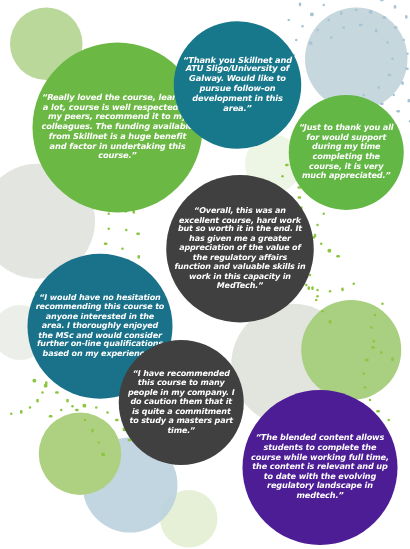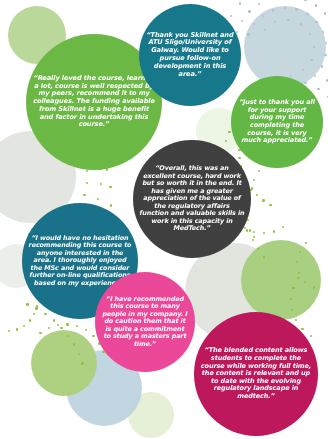--- a/index.html
+++ b/index.html
@@ -41,21 +41,21 @@
   }
   .bubble span{
     display:block;
     width:100%;
     padding:0 6px;
     box-sizing:border-box;
   }
 
   
   #b-really{ left:26px;  top:34px;  width:136px; height:136px; font-size:6.6px; z-index:6; }
-  #b-thank{  left:139px; top:4px;  width:102px; height:102px; font-size:6.6px; z-index:7; }
+  #b-thank{  left:139px; top:17px;  width:102px; height:102px; font-size:6.6px; z-index:7; }
   #b-just{   left:231px; top:76px;  width:92px;  height:92px;  font-size:6.5px; z-index:6; }
   #b-overall{left:133px; top:140px; width:118px; height:118px; font-size:6.4px; z-index:7; }
   #b-hesit{  left:22px;  top:203px; width:116px; height:116px; font-size:6.4px; z-index:6; }
   #b-have{   left:95px;  top:272px; width:100px; height:100px; font-size:6.4px; z-index:8; }
   #b-blend{  left:194px; top:312px; width:124px; height:124px; font-size:6.5px; z-index:7; }
 </style>
 </head>
 <body>
 
 <div id="stage">
@@ -256,32 +256,32 @@
 
   <div class="bubble" id="b-really" style="background:#6cb844;">
     <span>“Really loved the course, learned a lot, course is well respected by my peers, recommend it to my colleagues. The funding available from Skillnet is a huge benefit and factor in undertaking this course.”</span>
   </div>
 
   <div class="bubble" id="b-thank" style="background:#17788c;">
     <span>“Thank you Skillnet and ATU Sligo/University of Galway. Would like to pursue follow-on development in this area.”</span>
   </div>
 
   <div class="bubble" id="b-just" style="background:#62b745;">
-    <span>“Just to thank you all for your support during my time completing the course, it is very much appreciated.”</span>
+    <span>“Just to thank you all for would support during my time completing the course, it is very much appreciated.”</span>
   </div>
 
   <div class="bubble" id="b-overall" style="background:#404040;">
     <span>“Overall, this was an excellent course, hard work but so worth it in the end. It has given me a greater appreciation of the value of the regulatory affairs function and valuable skills in work in this capacity in MedTech.”</span>
   </div>
 
   <div class="bubble" id="b-hesit" style="background:#19718a;">
     <span>“I would have no hesitation recommending this course to anyone interested in the area. I thoroughly enjoyed the MSc and would consider further on-line qualifications based on my experience.”</span>
   </div>
 
-  <div class="bubble" id="b-have" style="background:#ec4899;text-align:center;">
+  <div class="bubble" id="b-have" style="background:#404040;text-align:center;">
     <span>“I have recommended this course to many people in my company. I do caution them that it is quite a commitment to study a masters part time.”</span>
   </div>
 
-  <div class="bubble" id="b-blend" style="background:#be185d;font-style:italic;">
+  <div class="bubble" id="b-blend" style="background:#4c1d95;font-style:italic;">
     <span>“The blended content allows students to complete the course while working full time, the content is relevant and up to date with the evolving regulatory landscape in medtech.”</span>
   </div>
 
 </div>
 
 </body></html>

